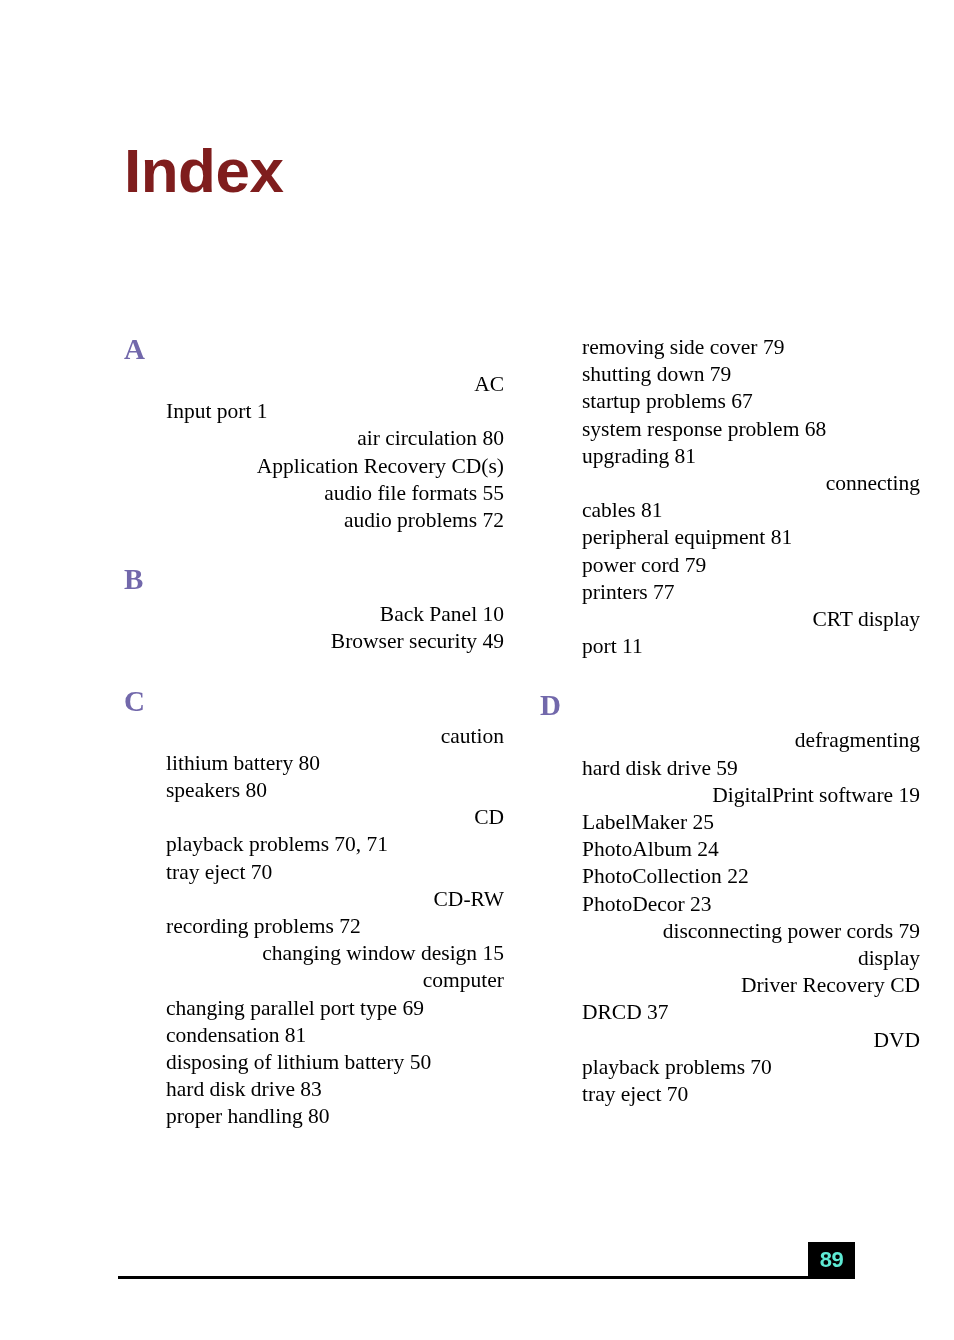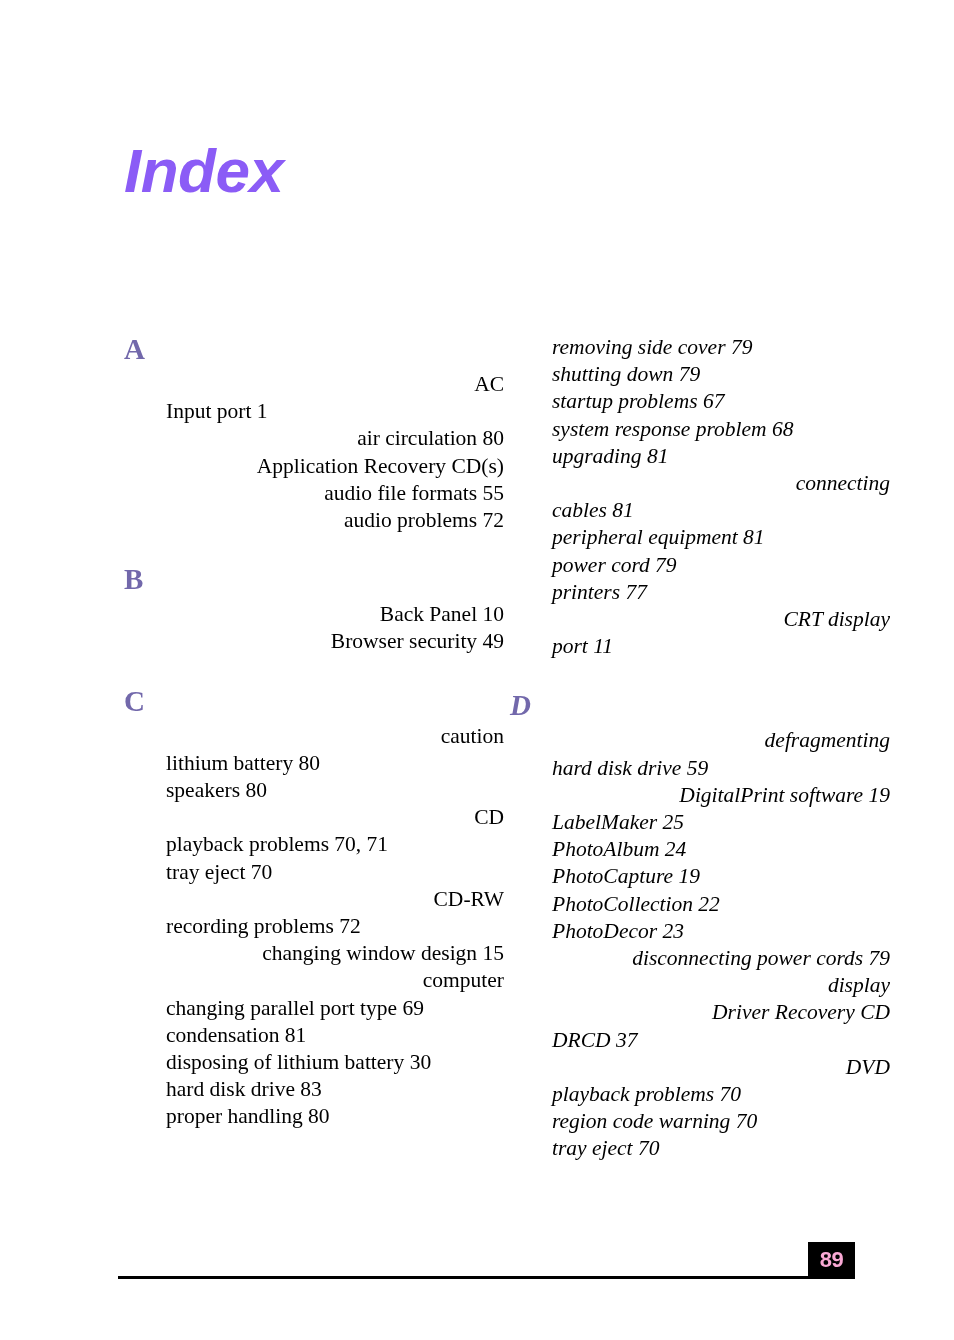--- a/index.html
+++ b/index.html
@@ -20,43 +20,42 @@
     position: absolute;
     inset: 0;
   }
 
   
   .page-title {
     position: absolute;
     left: 124px;
     top: 98px;
     font-family: "Liberation Sans", "DejaVu Sans", sans-serif;
-    font-style: italic;
     font-weight: bold;
     font-size: 62px;
     letter-spacing: -0.5px;
     line-height: 1;
-    color: #8b5cf6;
+    color: #7f1d1d;
     white-space: nowrap;
   }
 
   
   .index-body {
     position: absolute;
     left: 0;
     top: 334px;
     width: 954px;
   }
   .index-column {
     position: absolute;
     top: 0;
     width: 380px;
   }
   .index-column.left  { left: 124px; }
-  .index-column.right { left: 510px; font-style: italic; }
+  .index-column.right { left: 540px; }
 
   .section-letter {
     font-family: "Liberation Serif", "DejaVu Serif", serif;
     font-weight: bold;
     font-size: 29px;
     line-height: 30px;
     color: #7268ab;
     margin: 0;
     padding: 0;
     height: 34px;
@@ -103,21 +102,21 @@
     background: #000000;
     display: flex;
     align-items: center;
     justify-content: center;
   }
   .page-number {
     font-family: "Liberation Sans", "DejaVu Sans", sans-serif;
     font-weight: bold;
     font-size: 22px;
     line-height: 1;
-    color: #f9a8d4;
+    color: #5eead4;
     letter-spacing: -0.5px;
   }
 </style>
 </head>
 <body>
 
 <div class="page">
 
   <h1 class="page-title">Index</h1>
 
@@ -144,21 +143,21 @@
           <div class="entry level-2">speakers 80</div>
           <div class="entry level-1">CD</div>
           <div class="entry level-2">playback problems 70, 71</div>
           <div class="entry level-2">tray eject 70</div>
           <div class="entry level-1">CD-RW</div>
           <div class="entry level-2">recording problems 72</div>
           <div class="entry level-1">changing window design 15</div>
           <div class="entry level-1">computer</div>
           <div class="entry level-2">changing parallel port type 69</div>
           <div class="entry level-2">condensation 81</div>
-          <div class="entry level-2">disposing of lithium battery 30</div>
+          <div class="entry level-2">disposing of lithium battery 50</div>
           <div class="entry level-2">hard disk drive 83</div>
           <div class="entry level-2">proper handling 80</div>
         </div>
       </div>
     <div class="index-column right">
         <div class="section">
           <div class="entry level-2">removing side cover 79</div>
           <div class="entry level-2">shutting down 79</div>
           <div class="entry level-2">startup problems 67</div>
           <div class="entry level-2">system response problem 68</div>
@@ -171,30 +170,28 @@
           <div class="entry level-1">CRT display</div>
           <div class="entry level-2">port 11</div>
         </div>
         <div class="section">
           <div class="section-letter">D</div>
           <div class="entry level-1">defragmenting</div>
           <div class="entry level-2">hard disk drive 59</div>
           <div class="entry level-1">DigitalPrint software 19</div>
           <div class="entry level-2">LabelMaker 25</div>
           <div class="entry level-2">PhotoAlbum 24</div>
-          <div class="entry level-2">PhotoCapture 19</div>
           <div class="entry level-2">PhotoCollection 22</div>
           <div class="entry level-2">PhotoDecor 23</div>
           <div class="entry level-1">disconnecting power cords 79</div>
           <div class="entry level-1">display</div>
           <div class="entry level-1">Driver Recovery CD</div>
           <div class="entry level-2">DRCD 37</div>
           <div class="entry level-1">DVD</div>
           <div class="entry level-2">playback problems 70</div>
-          <div class="entry level-2">region code warning 70</div>
           <div class="entry level-2">tray eject 70</div>
         </div>
       </div>
   </div>
 
   <div class="footer">
     <div class="footer-rule"></div>
     <div class="page-number-box">
       <span class="page-number">89</span>
     </div>

